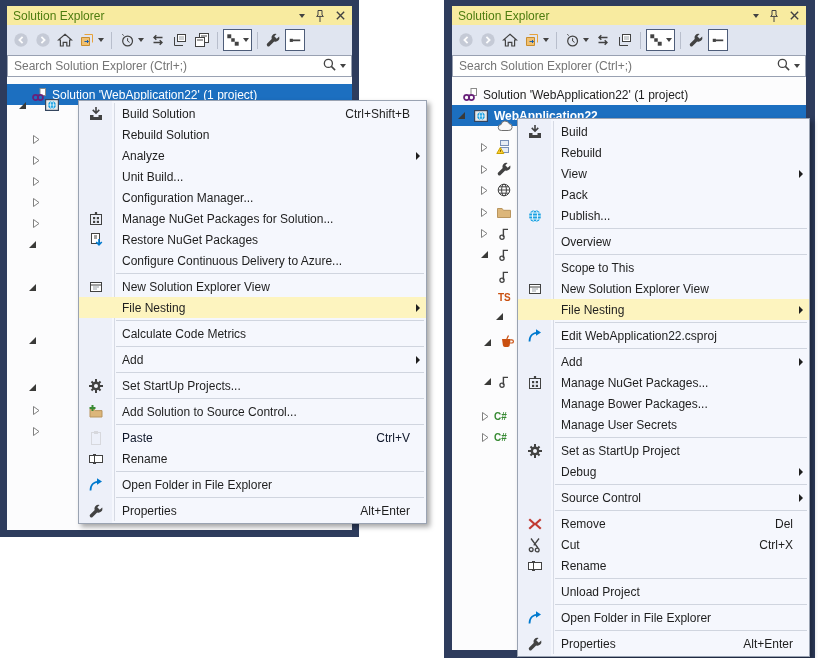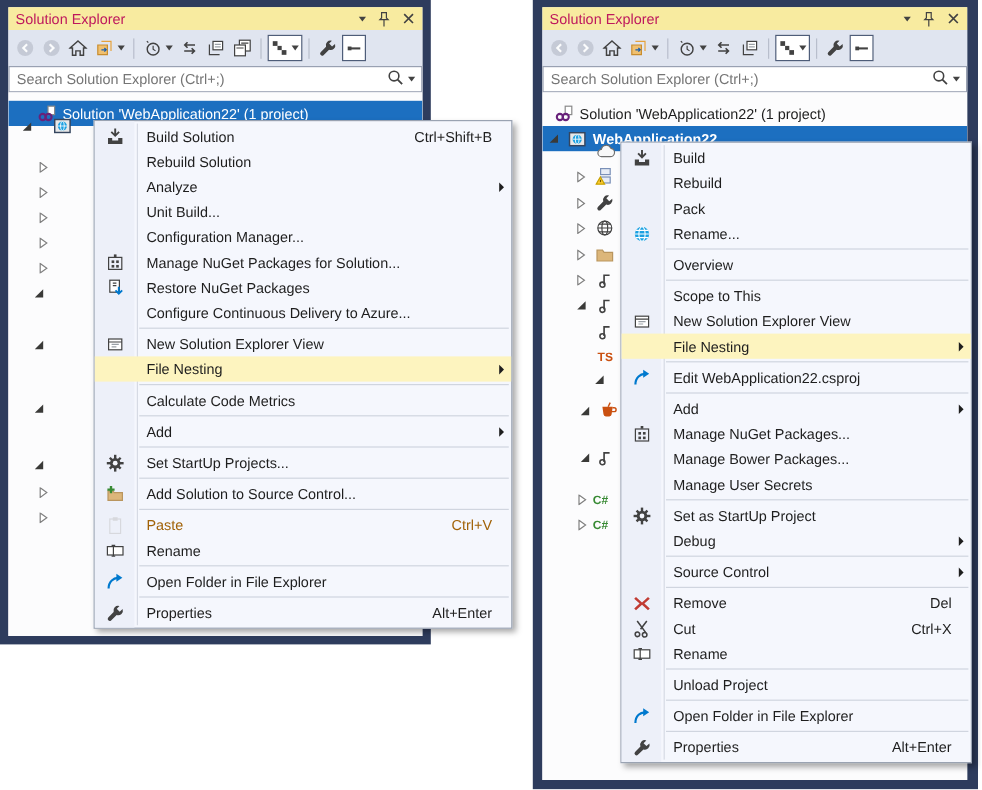--- a/index.html
+++ b/index.html
@@ -12,21 +12,21 @@
   .panel { position:absolute; background:#2E3C5D; }
   #panel-left  { left:0;   top:0; width:359px; height:537px; }
   #panel-right { left:444px; top:0; width:371px; height:658px; }
   .panel-inner { position:absolute; display:flex; flex-direction:column; background:#F7F8FA; }
   #panel-left  .panel-inner { left:7px; top:6px; right:7px; bottom:7px; }
   #panel-right .panel-inner { left:8px; top:6px; right:9px; bottom:8px; }
   .titlebar {
     height:19px; background:#F8EBA0; display:flex; align-items:center;
     padding:0 6px; flex:0 0 auto;
   }
-  .titlebar .title { flex:1; color:#be185d; }
+  .titlebar .title { flex:1; color:#4d7c0f; }
   .tb-ctrl { display:flex; align-items:center; margin-left:9px; cursor:default; }
   .toolbar {
     height:30px; background:#E0E5F0; display:flex; align-items:center;
     padding:0 3px; flex:0 0 auto;
   }
   .tb-btn { height:22px; display:flex; align-items:center; padding:0 2px; margin:0 1px; }
   .tb-btn.boxed { border:1px solid #4E5D79; background:#FFFFFF; padding:0 2px; }
   .tb-btn.disabled { opacity:.9; }
   .tb-sep { width:1px; height:17px; background:#B8BECC; margin:0 4px; }
   .tb-caret { margin-left:3px; display:flex; }
@@ -49,21 +49,21 @@
     position:absolute; background:#F5F7FD; border:1px solid #9AA3B2;
     box-shadow:3px 3px 5px rgba(0,0,0,0.35); padding:2px 0; z-index:30;
   }
   #menu-left  { left:78px;  top:100px; width:349px; }
   #menu-right { left:517px; top:118px; width:293px; }
   .menu::before { content:""; position:absolute; left:0; top:0; bottom:0; width:33px; background:#EDF0F9; }
   .menu::after  { content:""; position:absolute; left:35px; top:2px; bottom:2px; width:1px; background:#D6DAE4; }
   .mi { position:relative; z-index:1; display:flex; align-items:center; height:21px; }
   #menu-right .mi { height:21px; }
   .mi.hot { background:#FDF4BF; }
-  .mi.disabled { color:#a16207; }
+  .mi.disabled { color:#0f172a; }
   .mi.disabled .mi-ico { opacity:.5; }
   .mi-ico { width:33px; flex:0 0 33px; display:flex; justify-content:center; }
   .mi-ico span { display:flex; }
   .mi-label { margin-left:10px; white-space:nowrap; flex:1; }
   .mi-shortcut { white-space:nowrap; }
   .mi-subwrap { width:16px; flex:0 0 16px; display:flex; justify-content:center; align-items:center; }
   .sub-arrow { width:0; height:0; border-left:4px solid #1E1E1E; border-top:4px solid transparent; border-bottom:4px solid transparent; }
   .msep { position:relative; z-index:1; height:5px; display:flex; align-items:center; padding-left:37px; padding-right:2px; }
   .msep span { flex:1; height:1px; background:#D0D5DF; }
   .caret-glyph { width:0; height:0; border-top:4px solid #424242; border-left:3.5px solid transparent; border-right:3.5px solid transparent; display:inline-block; }
@@ -819,36 +819,43 @@
         <span class="mi-label">Build</span>
         <span class="mi-subwrap"></span>
       </div>
       <div class="mi">
         <span class="mi-ico"></span>
         <span class="mi-label">Rebuild</span>
         <span class="mi-subwrap"></span>
       </div>
       <div class="mi">
         <span class="mi-ico"></span>
+        <span class="mi-label">View</span>
+        <span class="mi-subwrap">
+          <span class="sub-arrow"></span>
+        </span>
+      </div>
+      <div class="mi">
+        <span class="mi-ico"></span>
         <span class="mi-label">Pack</span>
         <span class="mi-subwrap"></span>
       </div>
       <div class="mi">
         <span class="mi-ico">
           <span>
             <svg width="16" height="16" viewBox="0 0 16 16">
               <circle cx="8" cy="8" r="6" fill="#1BA1E2"></circle>
               <g stroke="#fff" fill="none" stroke-width="0.9">
                 <ellipse cx="8" cy="8" rx="2.6" ry="6"></ellipse>
                 <path d="M2 8h12M2.8 5h10.4M2.8 11h10.4"></path>
               </g>
             </svg>
           </span>
         </span>
-        <span class="mi-label">Rename...</span>
+        <span class="mi-label">Publish...</span>
         <span class="mi-subwrap"></span>
       </div>
       <div class="msep">
         <span></span>
       </div>
       <div class="mi">
         <span class="mi-ico"></span>
         <span class="mi-label">Overview</span>
         <span class="mi-subwrap"></span>
       </div>

